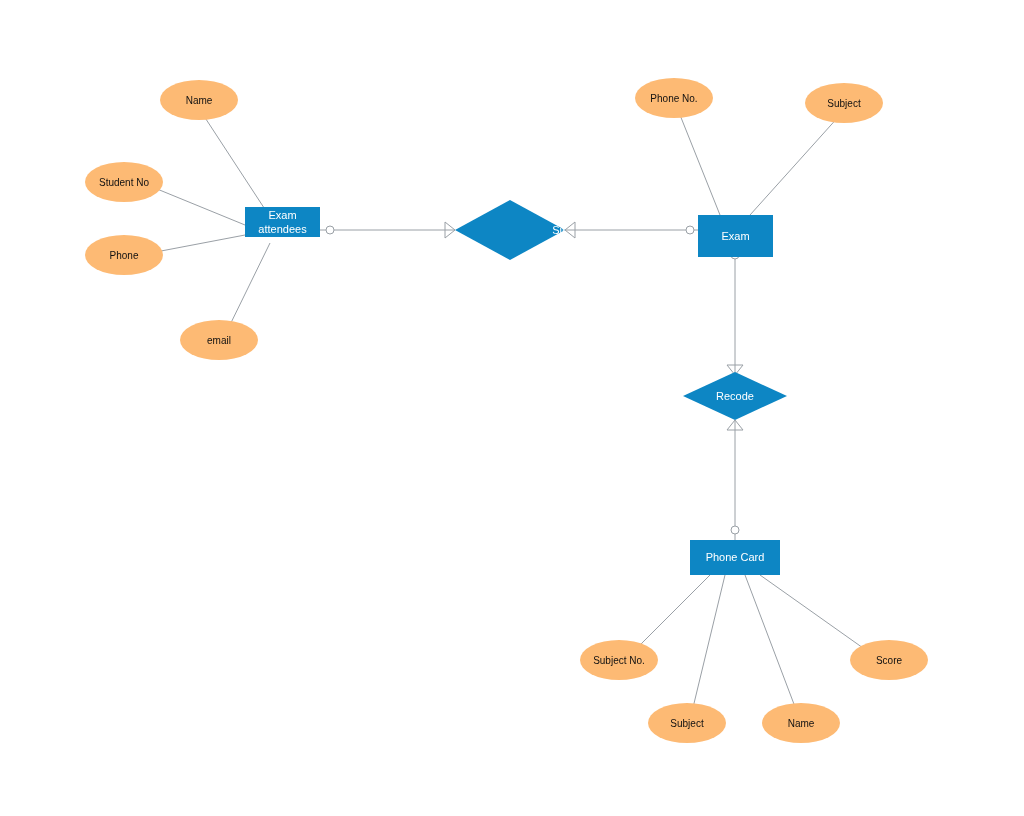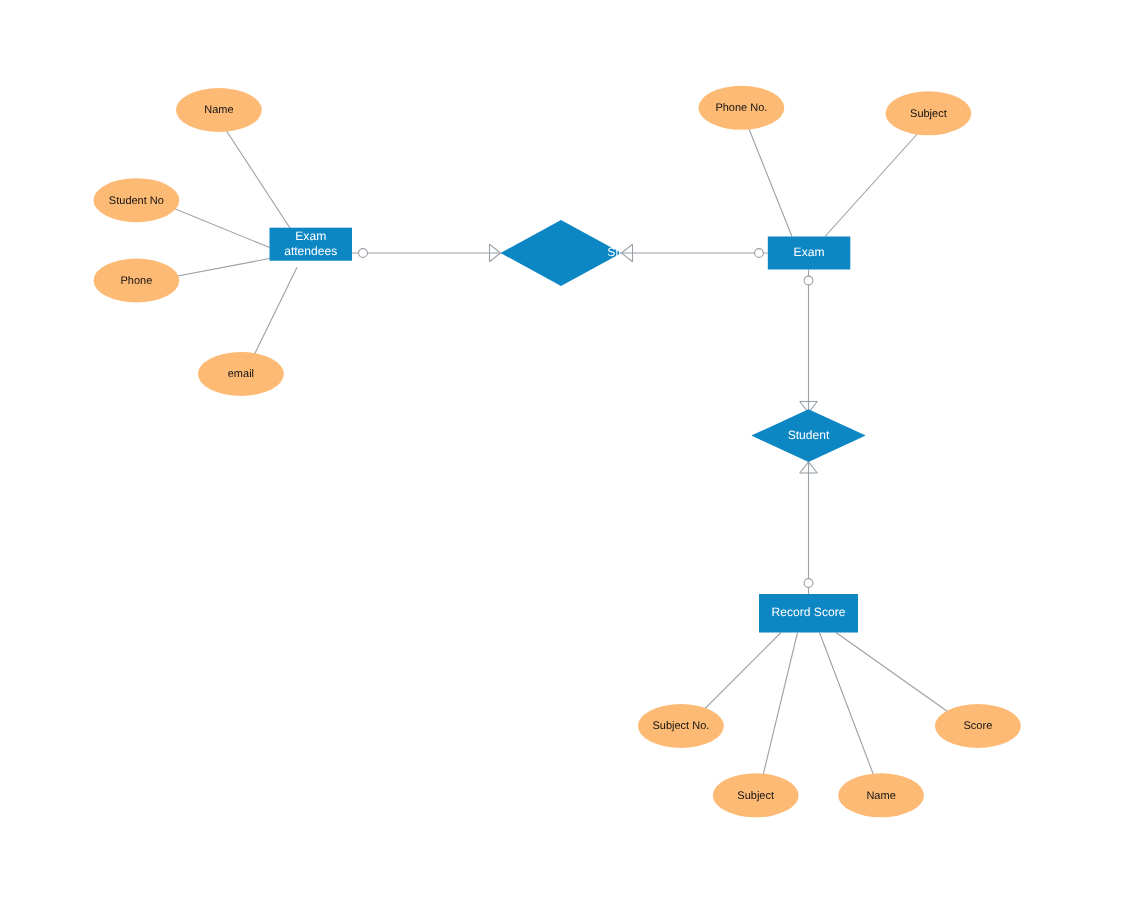--- a/index.html
+++ b/index.html
@@ -78,43 +78,43 @@
     <line x1="725" y1="575" x2="690" y2="720"></line>
     <line x1="745" y1="575" x2="800" y2="720"></line>
     <line x1="760" y1="575" x2="880" y2="660"></line>
   </g>
 </svg>
 
 <div class="entity" style="left:245px; top:207px; width:75px; height:30px;">
   <span>Exam attendees</span>
 </div>
 
-<div class="entity" style="left:698px; top:215px; width:75px; height:30px;">
+<div class="entity" style="left:698px; top:215px; width:75px; height:42px;">
   <span>Exam</span>
 </div>
 
 <div class="entity" style="left:690px; top:540px; width:90px; height:35px;">
-  <span>Record Score</span>
+  <span>Phone Card</span>
 </div>
 
 <div style="position:absolute; left:455px; top:200px; width:110px; height:60px;">
   <svg width="110" height="60" style="position:absolute;">
     <polygon points="0,30 55,0 110,30 55,60" fill="#0d86c4"></polygon>
   </svg>
   <div style="position:absolute; width:100%; height:100%; display:flex; align-items:center; justify-content:flex-end; color:#fff; font-size:11px;">
     <span>Sit</span>
   </div>
 </div>
 
 <div style="position:absolute; left:683px; top:372px; width:104px; height:48px;">
   <svg width="104" height="48" style="position:absolute;">
     <polygon points="0,24 52,0 104,24 52,48" fill="#0d86c4"></polygon>
   </svg>
   <div style="position:absolute; width:100%; height:100%; display:flex; align-items:center; justify-content:center; color:#fff; font-size:11px;">
-    <span>Student</span>
+    <span>Recode</span>
   </div>
 </div>
 
 <div class="attribute" style="left:160px; top:80px;">
   <span>Name</span>
 </div>
 <div class="attribute" style="left:85px; top:162px;">
   <span>Student No</span>
 </div>
 <div class="attribute" style="left:85px; top:235px;">

